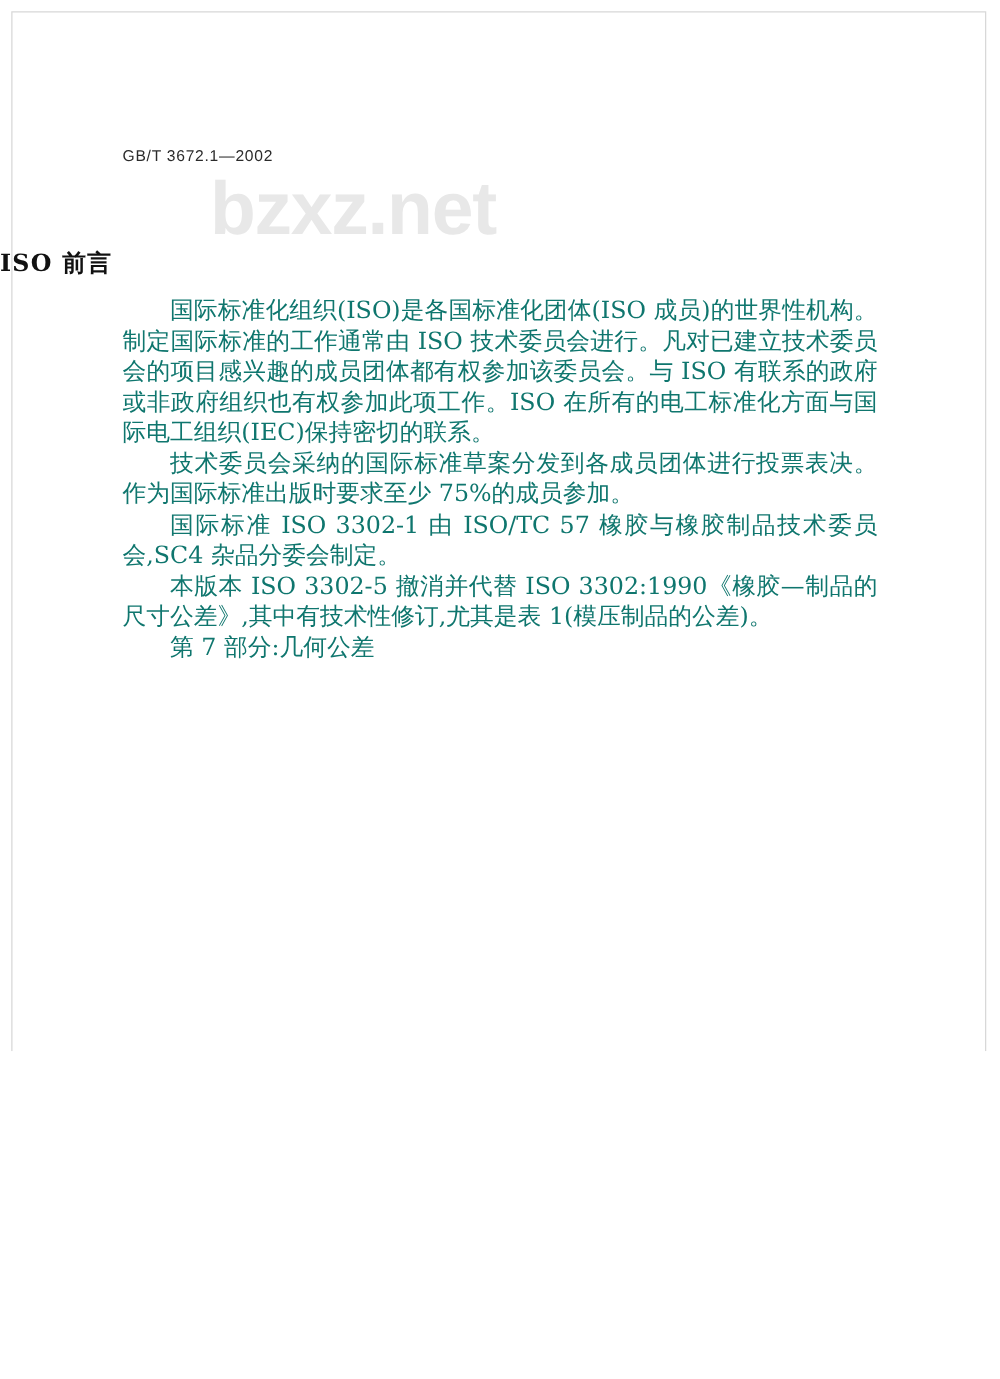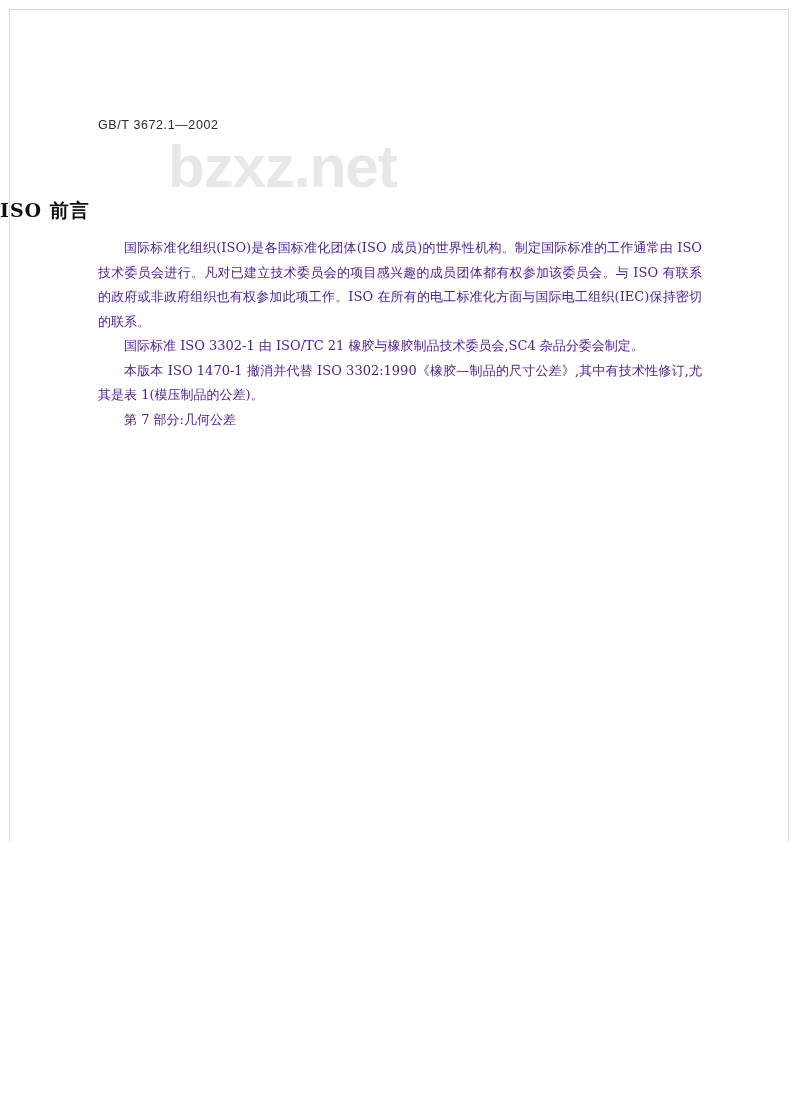--- a/index.html
+++ b/index.html
@@ -61,23 +61,23 @@
     font-size: 19px;
     color: #111111;
     letter-spacing: 1px;
   }
   .body-text {
     position: absolute;
     left: 98px;
     top: 236px;
     width: 604px;
     font-family: "DejaVu Serif", serif;
-    font-size: 13px;
+    font-size: 19px;
     line-height: 24.5px;
-    color: #4c1d95;
+    color: #0f766e;
     text-align: justify;
     text-justify: inter-ideograph;
   }
   .body-text p {
     margin: 0;
     text-indent: 2em;
   }
   .page-number {
     position: absolute;
     left: 136px;
@@ -95,20 +95,21 @@
   <div class="page-frame"></div>
 
   <div class="std-code">GB/T 3672.1—2002</div>
 
   <div class="watermark">bzxz.net</div>
 
   <div class="doc-title">ISO 前言</div>
 
   <div class="body-text">
     <p>国际标准化组织(ISO)是各国标准化团体(ISO 成员)的世界性机构。制定国际标准的工作通常由 ISO 技术委员会进行。凡对已建立技术委员会的项目感兴趣的成员团体都有权参加该委员会。与 ISO 有联系的政府或非政府组织也有权参加此项工作。ISO 在所有的电工标准化方面与国际电工组织(IEC)保持密切的联系。</p>
-    <p>国际标准 ISO 3302-1 由 ISO/TC 21 橡胶与橡胶制品技术委员会,SC4 杂品分委会制定。</p>
-    <p>本版本 ISO 1470-1 撤消并代替 ISO 3302:1990《橡胶—制品的尺寸公差》,其中有技术性修订,尤其是表 1(模压制品的公差)。</p>
+    <p>技术委员会采纳的国际标准草案分发到各成员团体进行投票表决。作为国际标准出版时要求至少 75%的成员参加。</p>
+    <p>国际标准 ISO 3302-1 由 ISO/TC 57 橡胶与橡胶制品技术委员会,SC4 杂品分委会制定。</p>
+    <p>本版本 ISO 3302-5 撤消并代替 ISO 3302:1990《橡胶—制品的尺寸公差》,其中有技术性修订,尤其是表 1(模压制品的公差)。</p>
     <p>第 7 部分:几何公差</p>
   </div>
 
   <div class="page-number">9</div>
 
 </div>
 
 </body></html>

